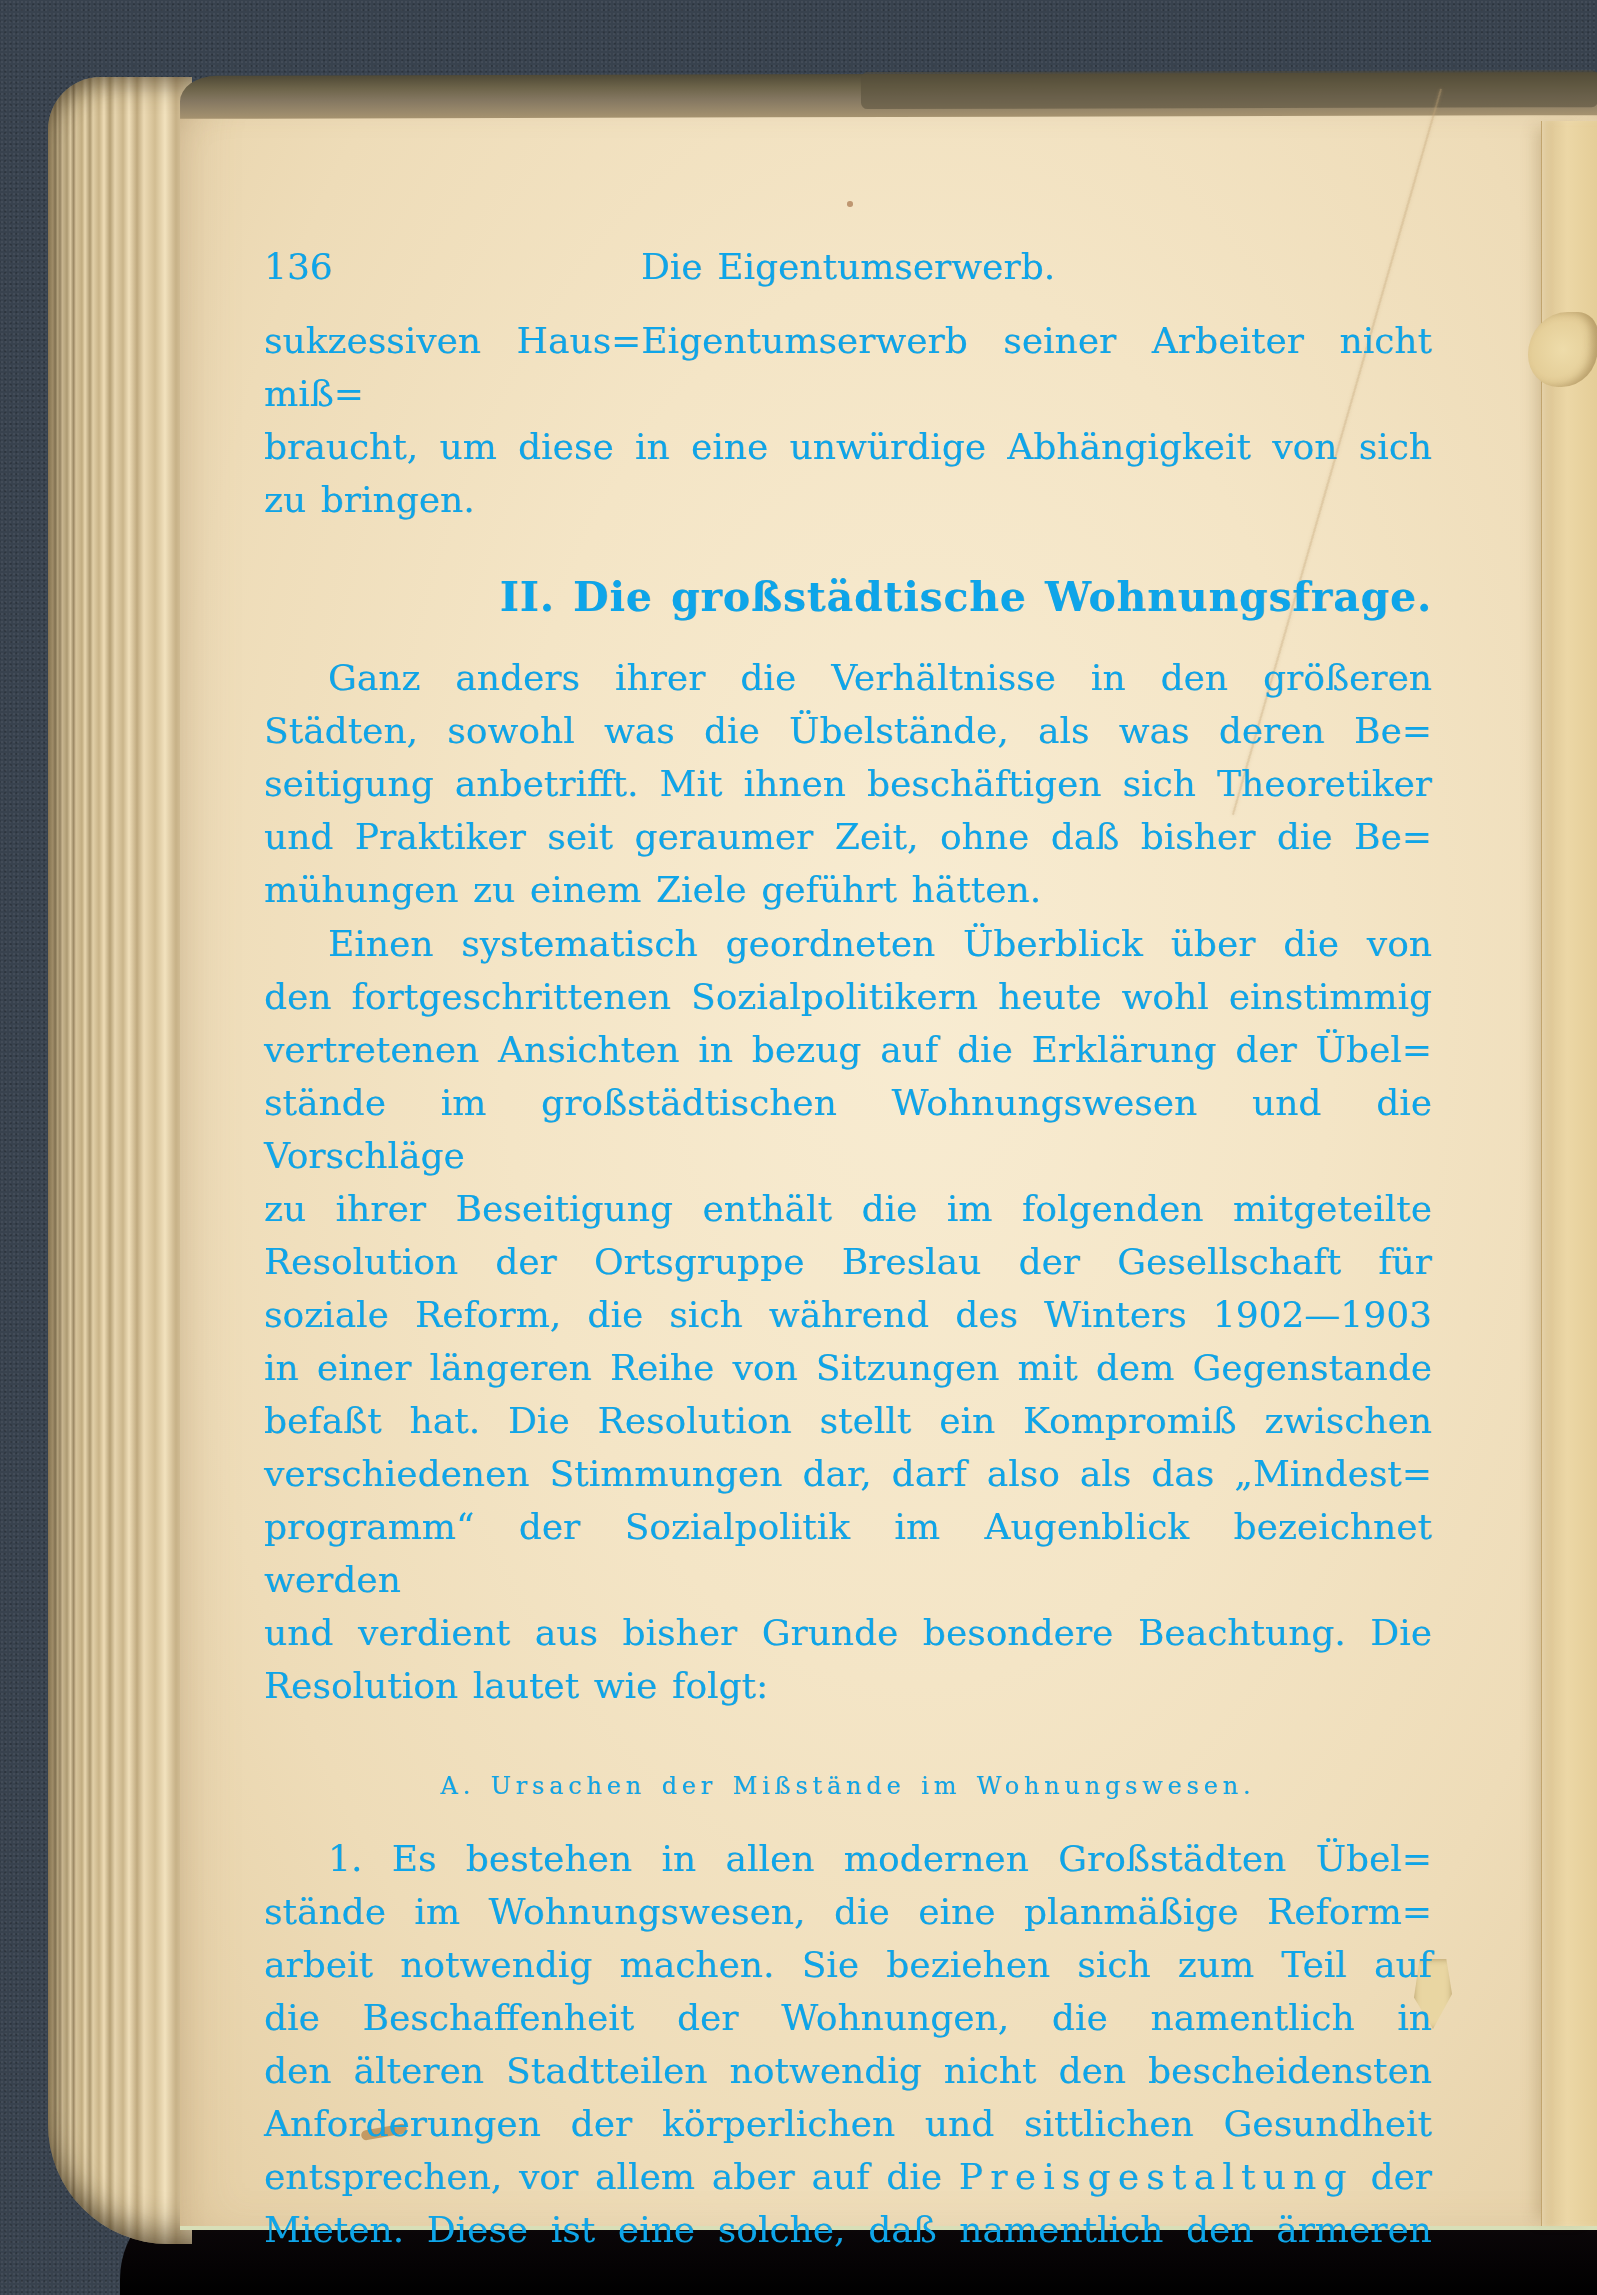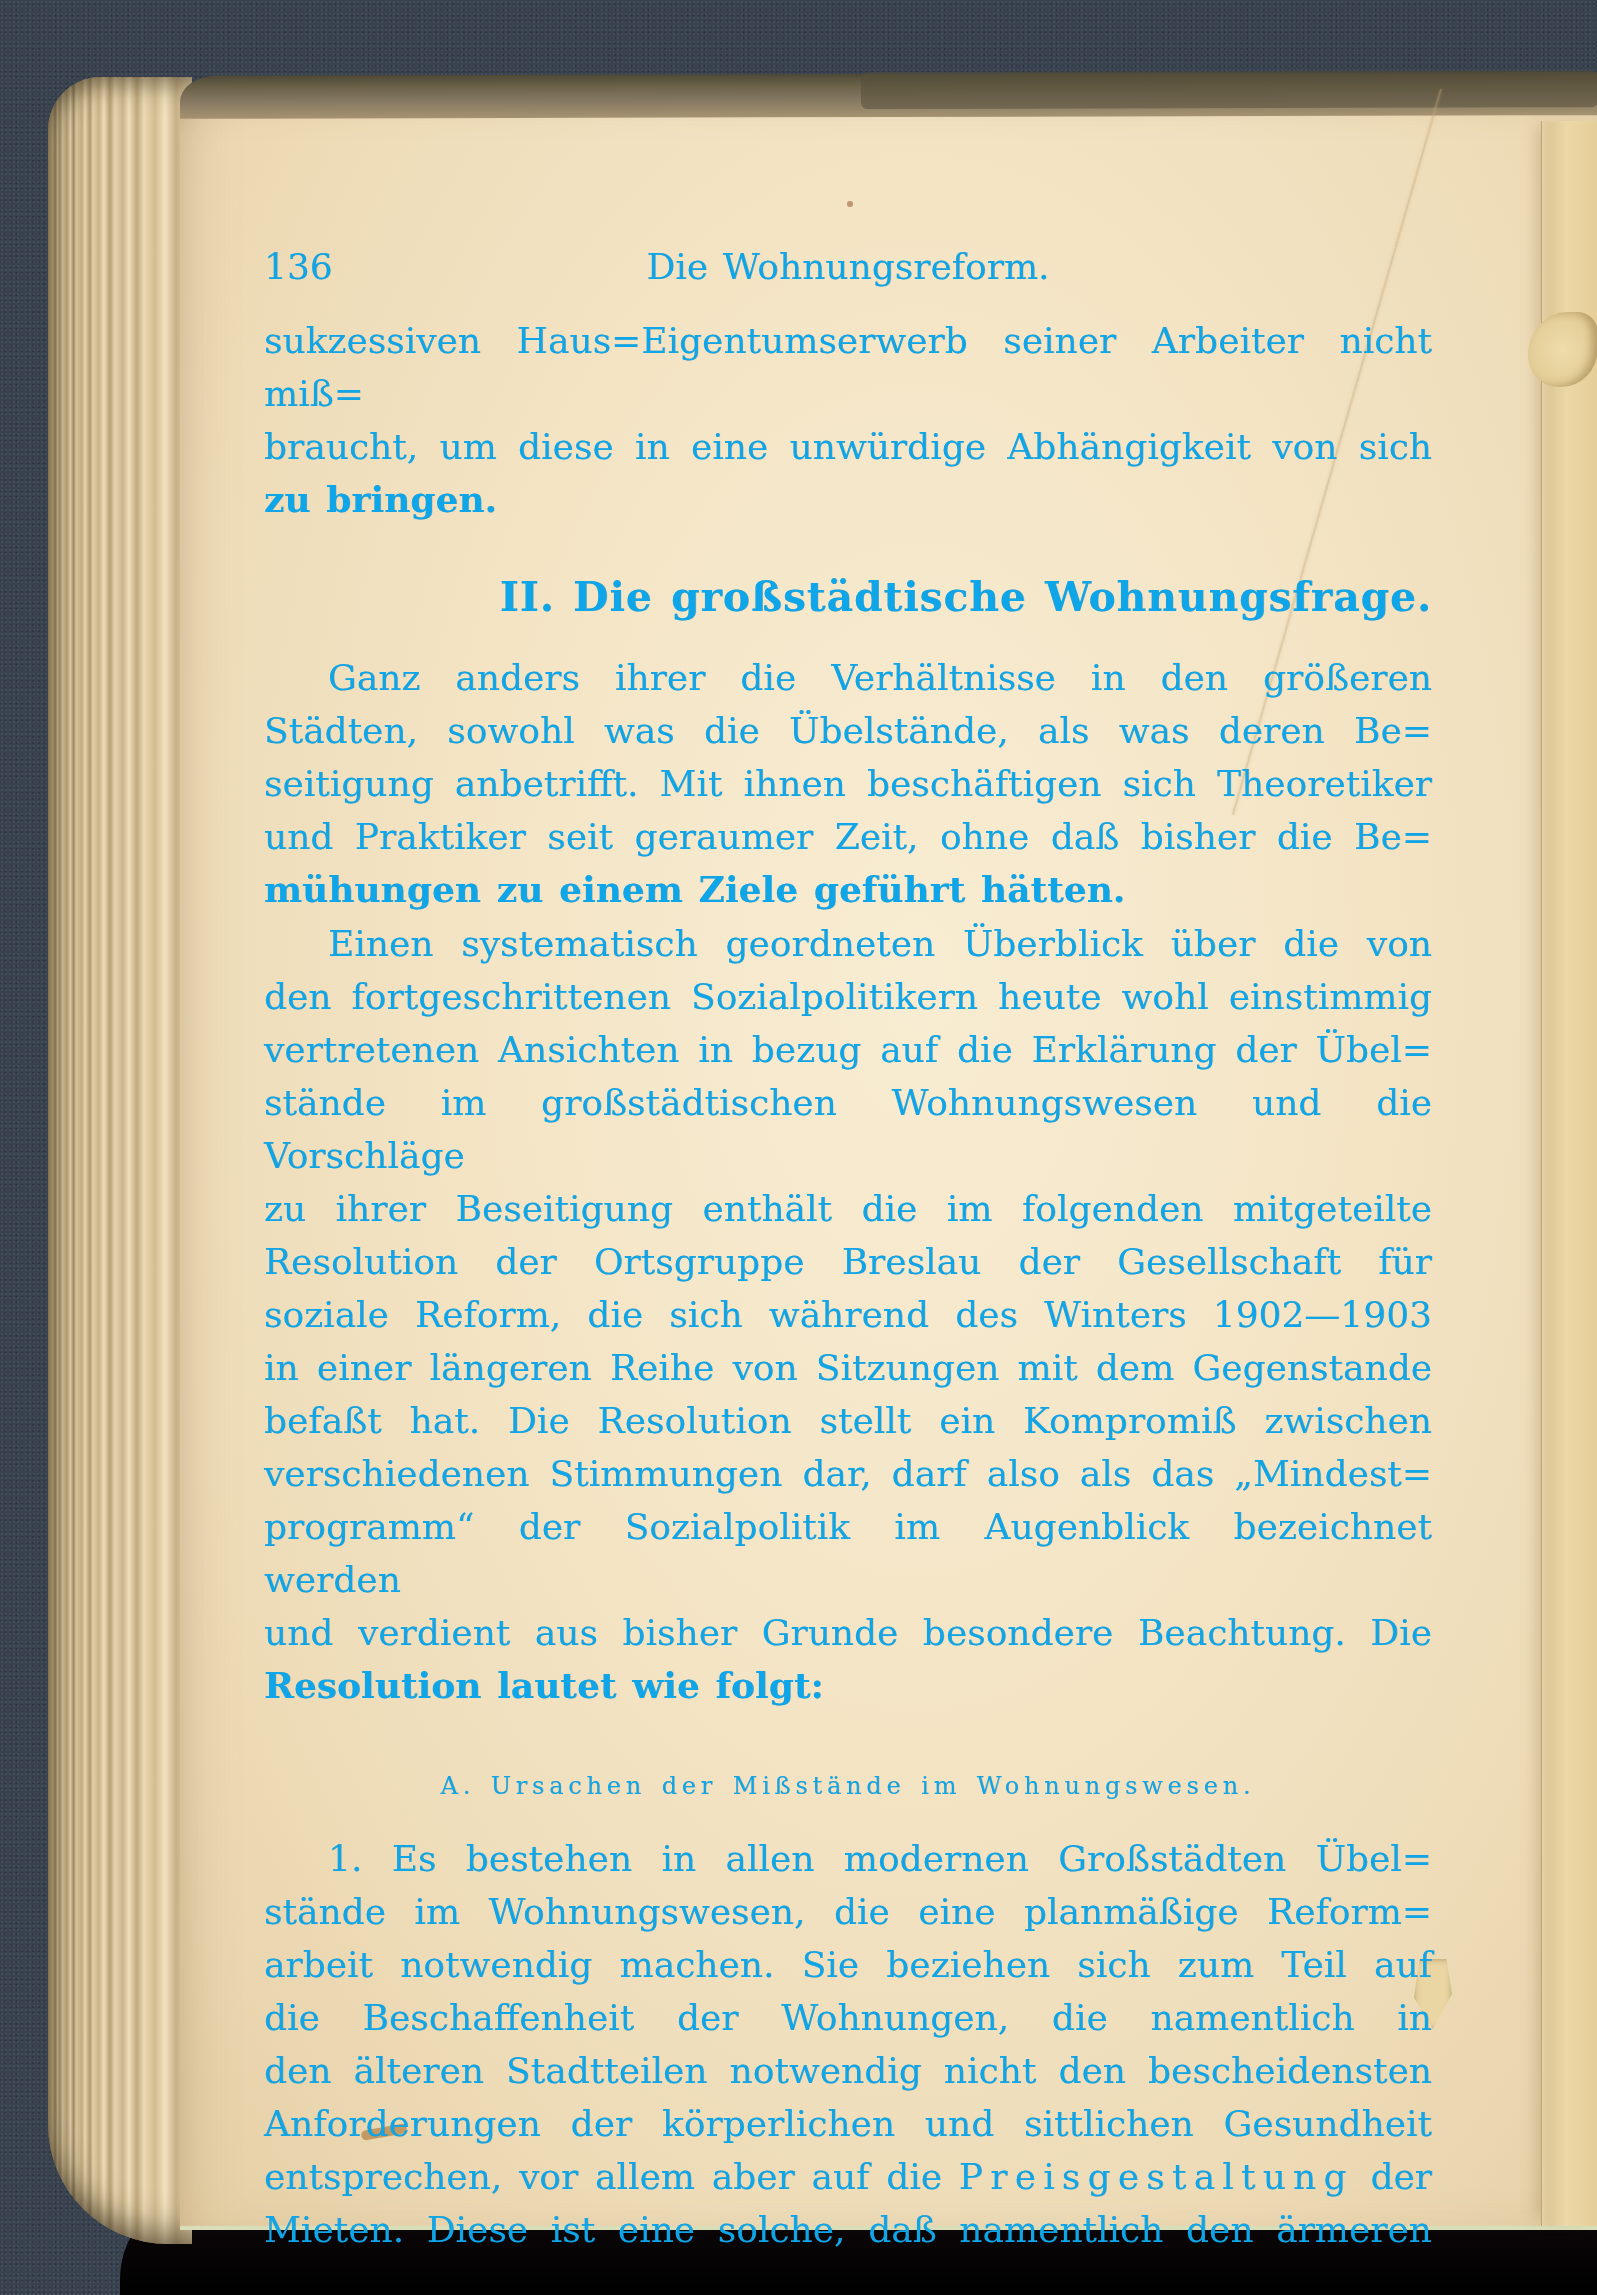--- a/index.html
+++ b/index.html
@@ -84,21 +84,21 @@
   }
   .text-col{
     position:absolute;left:264px;top:240px;width:1168px;z-index:7;
     color:#0ea5e9;font-size:36px;line-height:53px;word-spacing:3.2px;
     text-shadow:0.4px 0.4px 0 rgba(60,45,30,0.25);
   }
   .header-row{position:relative;height:53px;}
   .page-number{position:absolute;left:0;top:0;}
   .running-header{position:absolute;left:0;right:0;text-align:center;}
   .tl{text-align:justify;text-align-last:justify;}
-  .tl.short{text-align-last:auto;font-weight:bold;}
+  .tl.short{text-align-last:auto;}
   .indent{text-indent:64px;}
   .intro{margin-top:21px;}
   .heading{
     margin-top:45px;height:56px;text-align:right;
     font-weight:bold;font-size:41px;letter-spacing:0.8px;
   }
   .para1{margin-top:24px;}
   .para2{margin-top:0.8px;}
   .subheading{
     margin-top:48px;height:53px;text-align:center;letter-spacing:4.8px;font-size:24px;
@@ -122,21 +122,21 @@
 </div>
 <div class="crease"></div>
 <div class="fray"></div>
 <div class="tear-flag"></div>
 <div class="stain"></div>
 <div class="speck"></div>
 
 <div class="text-col">
   <div class="header-row">
     <span class="page-number">136</span>
-    <span class="running-header">Die Wohnungsreform.</span>
+    <span class="running-header">Die Eigentumserwerb.</span>
   </div>
 
   <div class="intro">
     <div class="tl">sukzessiven Haus=Eigentumserwerb seiner Arbeiter nicht miß=</div>
     <div class="tl">braucht, um diese in eine unwürdige Abhängigkeit von sich</div>
     <div class="tl short">zu bringen.</div>
   </div>
 
   <div class="heading">II. Die großstädtische Wohnungsfrage.</div>
 

